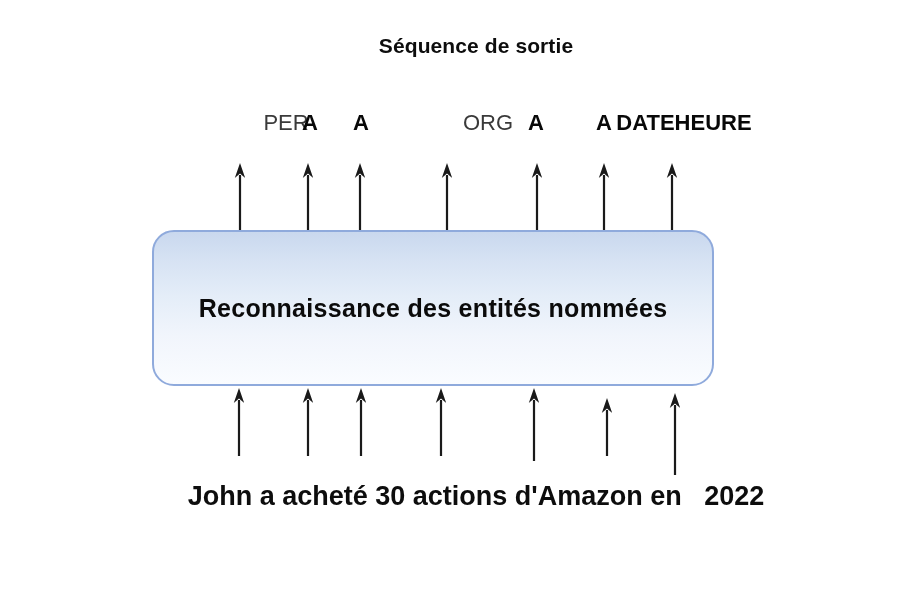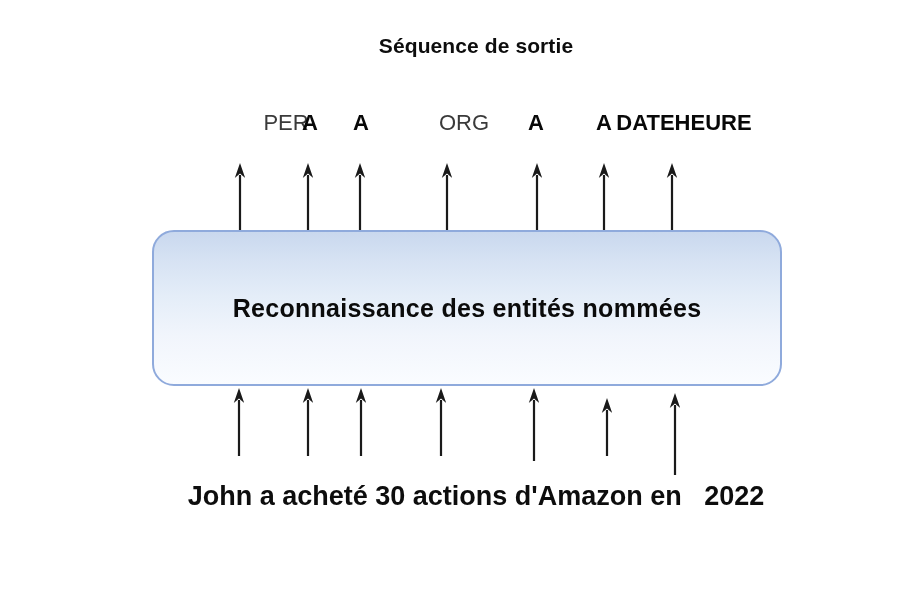--- a/index.html
+++ b/index.html
@@ -44,21 +44,21 @@
     top: 112px;
   }
   .tag-label.regular { font-weight: 500; color: #3a3a3a; margin-left: 42px; }
   .tag-label.bold    { font-weight: bold; color: #080808; }
 
   
   #ner-box {
     position: absolute;
     left: 152px;
     top: 230px;
-    width: 630px;
+    width: 562px;
     height: 156px;
     box-sizing: border-box;
     border: 2px solid #8faadc;
     border-radius: 22px;
     background: linear-gradient(to bottom,
                 #c9d8ee 0%,
                 #d6e2f3 18%,
                 #e4edf8 42%,
                 #f1f5fc 68%,
                 #fafcff 100%);
@@ -100,21 +100,21 @@
 <body>
 
 <div id="canvas">
 
   <div class="caption" id="caption-top">Séquence de sortie</div>
 
   <div id="output-tags-row">
       <div class="tag-label regular" style="left: 244px;">PER</div>
       <div class="tag-label bold" style="left: 310px;">A</div>
       <div class="tag-label bold" style="left: 361px;">A</div>
-      <div class="tag-label regular" style="left: 422px;">ORG</div>
+      <div class="tag-label regular" style="left: 446px;">ORG</div>
       <div class="tag-label bold" style="left: 536px;">A</div>
       <div class="tag-label bold" style="left: 604px;">A</div>
       <div class="tag-label bold" style="left: 684px; text-align: right;">DATEHEURE</div>
     </div>
 
   <div id="output-arrows-layer">
       <div class="arrow" style="left: 240px; top: 163px;">
         <svg width="13" height="68" viewBox="0 0 13 68">
           <rect x="5.4" y="12" width="2.2" height="56" fill="#1a1a1a"></rect>
           <path d="M 6.5 0 L 11.7 15 L 6.5 10.4 L 1.2999999999999998 15 Z" fill="#1a1a1a"></path>

